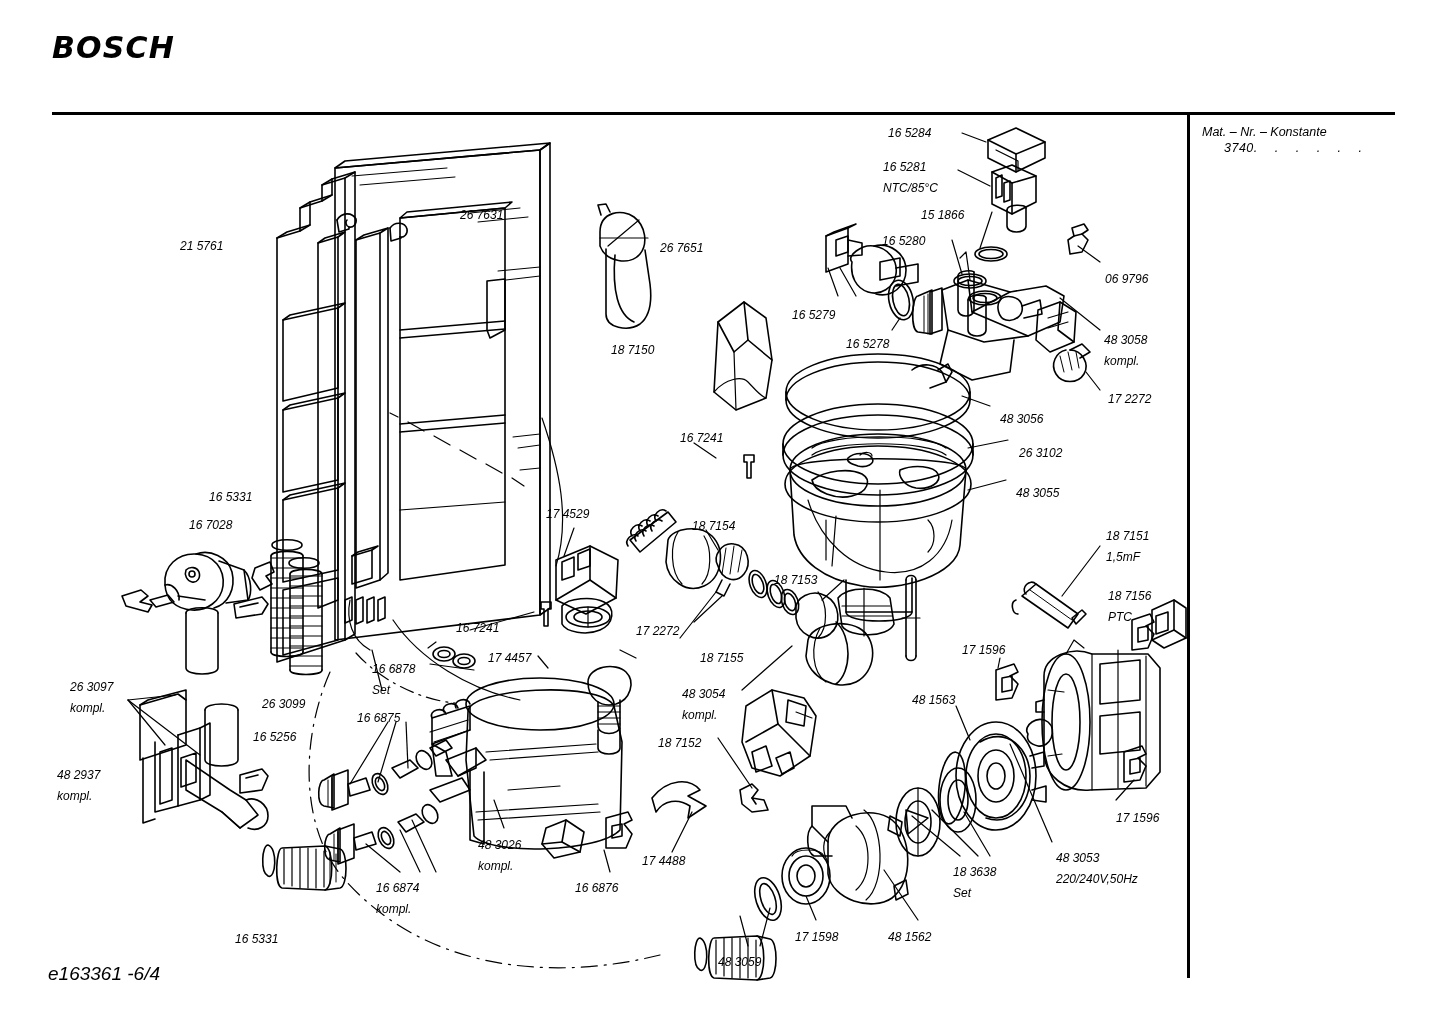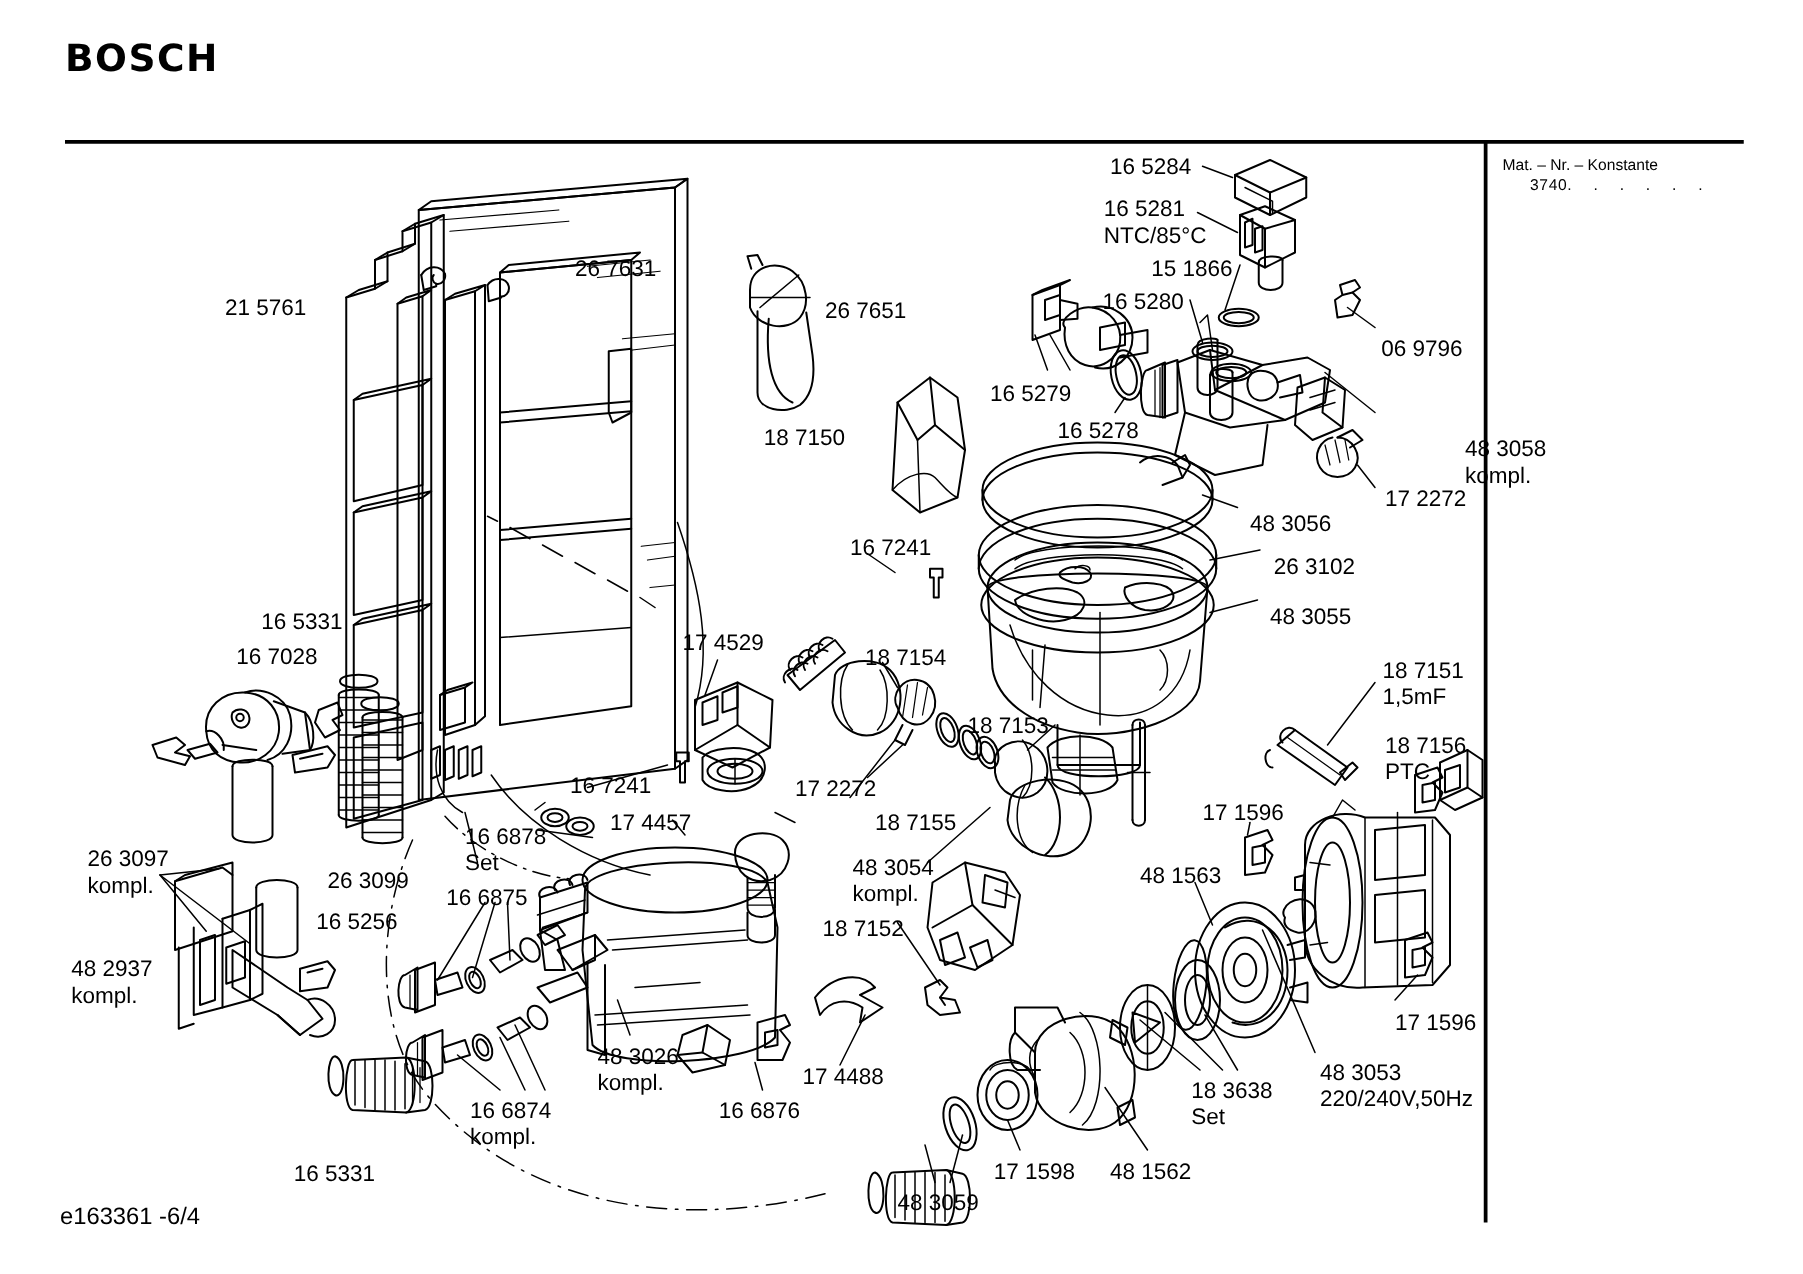--- a/index.html
+++ b/index.html
@@ -1,19 +1,19 @@
 <!DOCTYPE html>
 <html><head>
 <meta charset="utf-8">
 <style>
   html,body{margin:0;padding:0;background:#ffffff;}
   body{width:1442px;height:1019px;position:relative;overflow:hidden;
        font-family:"Liberation Sans","DejaVu Sans",sans-serif;color:#000;}
 
-  .page{position:absolute;left:0;top:0;width:1396px;height:1019px;}
+  .page{position:absolute;left:0;top:0;width:1396px;height:1019px;font-style:italic;}
 
   
   .brand{position:absolute;left:52px;top:30px;font-size:30px;font-weight:bold;
          letter-spacing:1.2px;font-family:"DejaVu Sans",sans-serif;}
   .model-block{position:absolute;left:295px;top:30px;font-size:17px;line-height:23px;}
   .model-block div{white-space:pre;}
   .cat-block{position:absolute;left:1152px;top:31px;font-size:17px;line-height:23px;}
   .cat-title{letter-spacing:.1px;}
   .cat-sub{font-size:16px;}
 
@@ -22,21 +22,21 @@
   .vrule{position:absolute;left:1187px;top:113px;width:0;height:865px;
          border-left:3px solid #000;}
 
   .matnr{position:absolute;left:1202px;top:124px;font-size:12.5px;line-height:16px;}
   .matnr .l2{padding-left:22px;letter-spacing:.5px;}
   .matnr .dots{letter-spacing:7px;}
 
   .footer{position:absolute;left:48px;top:963px;font-size:19px;}
 
   
-  .lbl{position:absolute;font-size:18px;line-height:21px;white-space:pre;}
+  .lbl{position:absolute;font-size:12px;line-height:21px;white-space:pre;}
   .lbl .sub{display:block;}
 
   
   .art{position:absolute;left:0;top:0;width:1442px;height:1019px;}
   .art svg{display:block;}
 </style>
 </head>
 <body>
 
 <div class="page">
@@ -578,21 +578,21 @@
   </div>
 
   <div id="callouts">
       <div class="lbl" style="left: 888px; top: 123px;"><span>16 5284</span></div>
       <div class="lbl" style="left: 883px; top: 157px;"><span>16 5281</span><span class="sub">NTC/85°C</span></div>
       <div class="lbl" style="left: 921px; top: 205px;"><span>15 1866</span></div>
       <div class="lbl" style="left: 882px; top: 231px;"><span>16 5280</span></div>
       <div class="lbl" style="left: 792px; top: 305px;"><span>16 5279</span></div>
       <div class="lbl" style="left: 846px; top: 334px;"><span>16 5278</span></div>
       <div class="lbl" style="left: 1105px; top: 269px;"><span>06 9796</span></div>
-      <div class="lbl" style="left: 1172px; top: 330px; margin-top: 19px;"><span>48 3058</span><span class="sub">kompl.</span></div>
+      <div class="lbl" style="left: 1104px; top: 330px;"><span>48 3058</span><span class="sub">kompl.</span></div>
       <div class="lbl" style="left: 1108px; top: 389px;"><span>17 2272</span></div>
       <div class="lbl" style="left: 1000px; top: 409px;"><span>48 3056</span></div>
       <div class="lbl" style="left: 1019px; top: 443px;"><span>26 3102</span></div>
       <div class="lbl" style="left: 1016px; top: 483px;"><span>48 3055</span></div>
       <div class="lbl" style="left: 1106px; top: 526px;"><span>18 7151</span><span class="sub">1,5mF</span></div>
       <div class="lbl" style="left: 1108px; top: 586px;"><span>18 7156</span><span class="sub">PTC</span></div>
       <div class="lbl" style="left: 962px; top: 640px;"><span>17 1596</span></div>
       <div class="lbl" style="left: 912px; top: 690px;"><span>48 1563</span></div>
       <div class="lbl" style="left: 1116px; top: 808px;"><span>17 1596</span></div>
       <div class="lbl" style="left: 1056px; top: 848px;"><span>48 3053</span><span class="sub">220/240V,50Hz</span></div>

